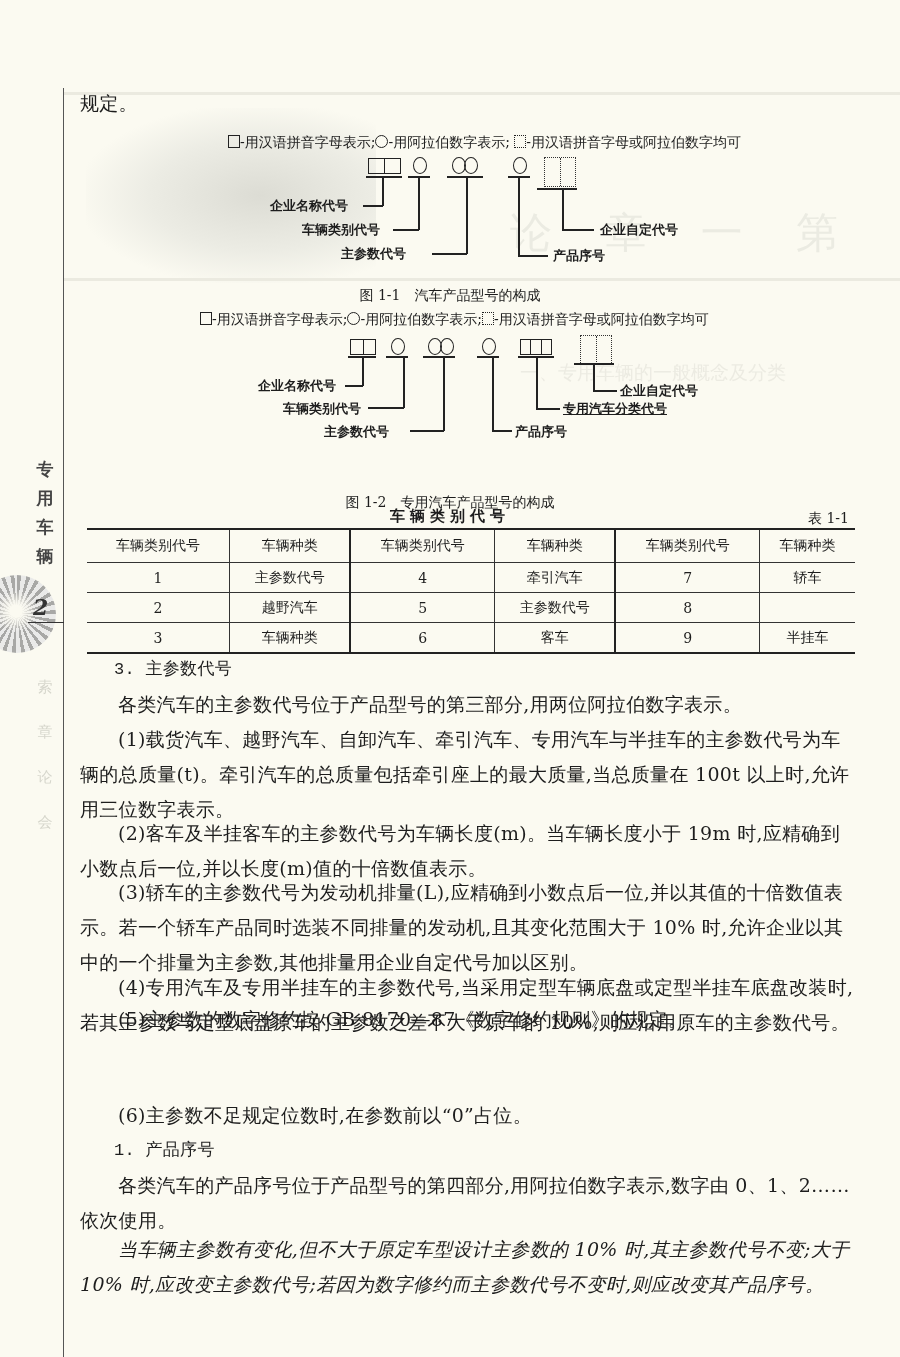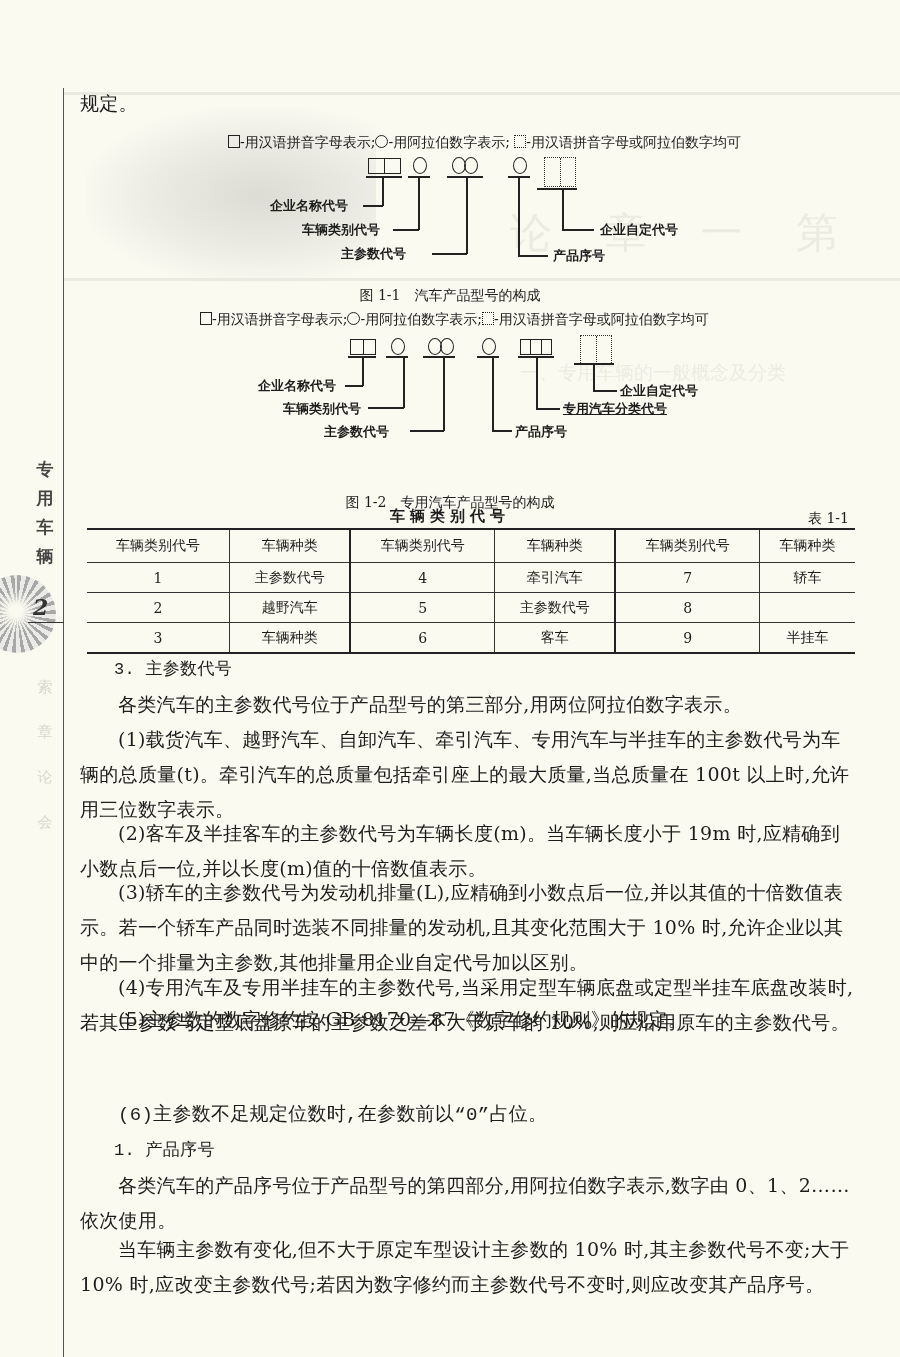--- a/index.html
+++ b/index.html
@@ -201,17 +201,17 @@
 </tbody>
   </table>
 
 <div class="p indent h" style="top:652px;font-size:17px;">3. 主参数代号</div>
 <div class="p indent" style="top:687px;">各类汽车的主参数代号位于产品型号的第三部分,用两位阿拉伯数字表示。</div>
 <div class="p indent" style="top:722px;">(1)载货汽车、越野汽车、自卸汽车、牵引汽车、专用汽车与半挂车的主参数代号为车辆的总质量(t)。牵引汽车的总质量包括牵引座上的最大质量,当总质量在 100t 以上时,允许用三位数字表示。</div>
 <div class="p indent" style="top:816px;">(2)客车及半挂客车的主参数代号为车辆长度(m)。当车辆长度小于 19m 时,应精确到小数点后一位,并以长度(m)值的十倍数值表示。</div>
 <div class="p indent" style="top:875px;">(3)轿车的主参数代号为发动机排量(L),应精确到小数点后一位,并以其值的十倍数值表示。若一个轿车产品同时选装不同排量的发动机,且其变化范围大于 10% 时,允许企业以其中的一个排量为主参数,其他排量用企业自定代号加以区别。</div>
 <div class="p indent" style="top:970px;">(4)专用汽车及专用半挂车的主参数代号,当采用定型车辆底盘或定型半挂车底盘改装时,若其主参数与定型底盘原车的主参数之差不大于原车的 10%,则应沿用原车的主参数代号。</div>
 <div class="p indent" style="top:1002px;">(5)主参数的数字修约按 GB 8170—87《数字修约规则》的规定。</div>
-<div class="p indent" style="top:1098px;font-family:Liberation Mono, monospace;">(6)主参数不足规定位数时,在参数前以“0”占位。</div>
+<div class="p indent" style="top:1098px;">(6)主参数不足规定位数时,在参数前以“0”占位。</div>
 
 <div class="p indent h" style="top:1133px;font-size:17px;">1. 产品序号</div>
 <div class="p indent" style="top:1168px;">各类汽车的产品序号位于产品型号的第四部分,用阿拉伯数字表示,数字由 0、1、2……依次使用。</div>
-<div class="p indent" style="top:1232px;">当车辆主参数有变化,但不大于原定车型设计主参数的 10% 时,其主参数代号不变;大于 10% 时,应改变主参数代号;若因为数字修约而主参数代号不变时,则应改变其产品序号。</div>
+<div class="p indent" style="top:1232px;font-style:italic;">当车辆主参数有变化,但不大于原定车型设计主参数的 10% 时,其主参数代号不变;大于 10% 时,应改变主参数代号;若因为数字修约而主参数代号不变时,则应改变其产品序号。</div>
 
 </body></html>

